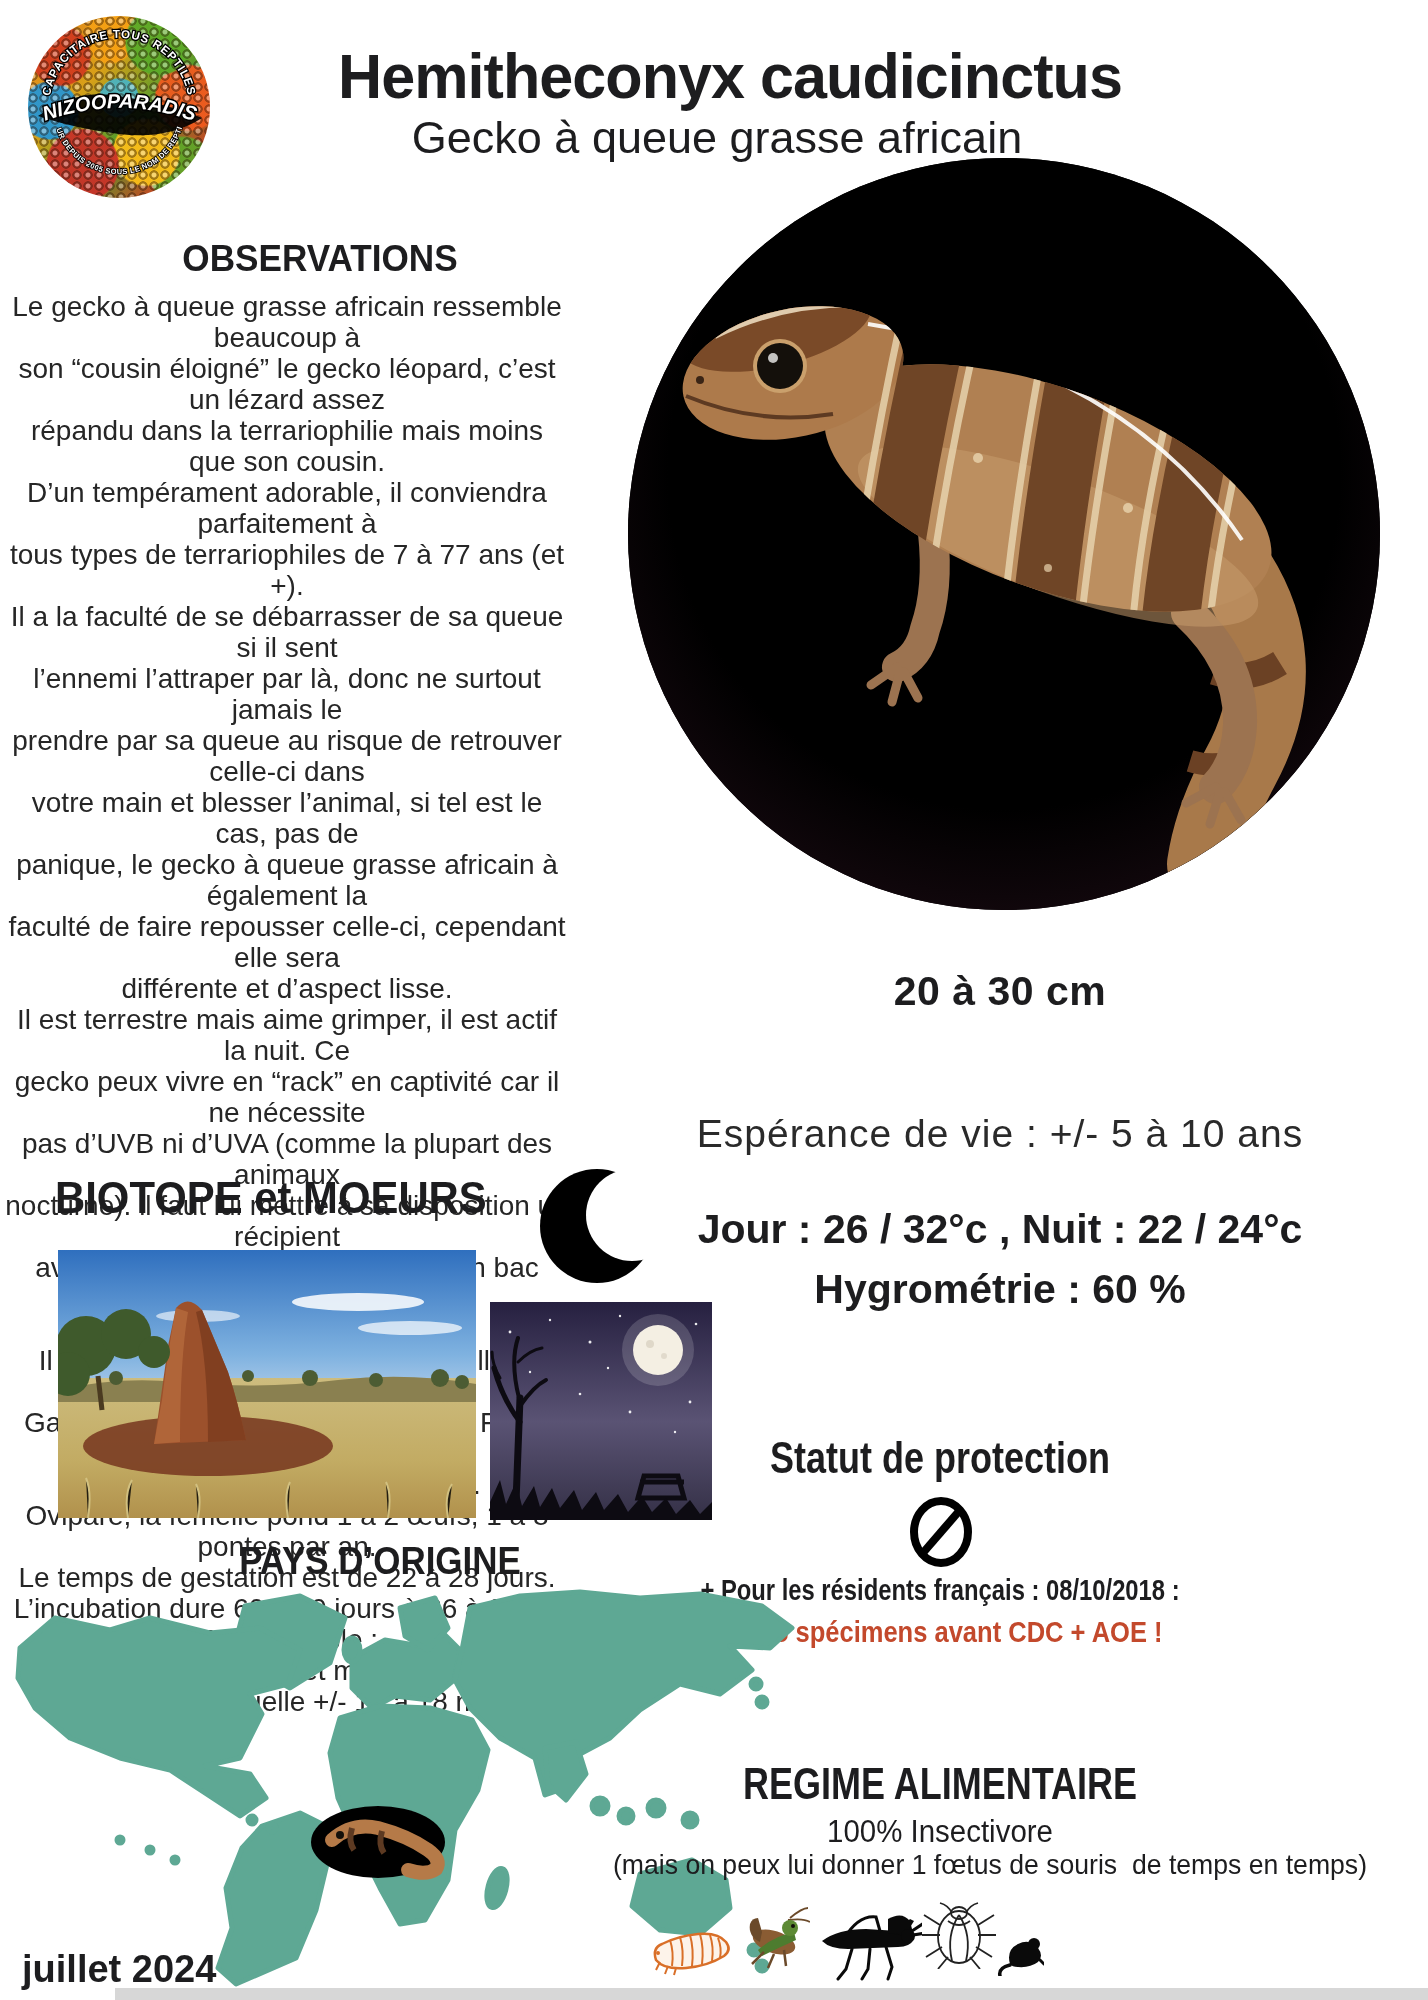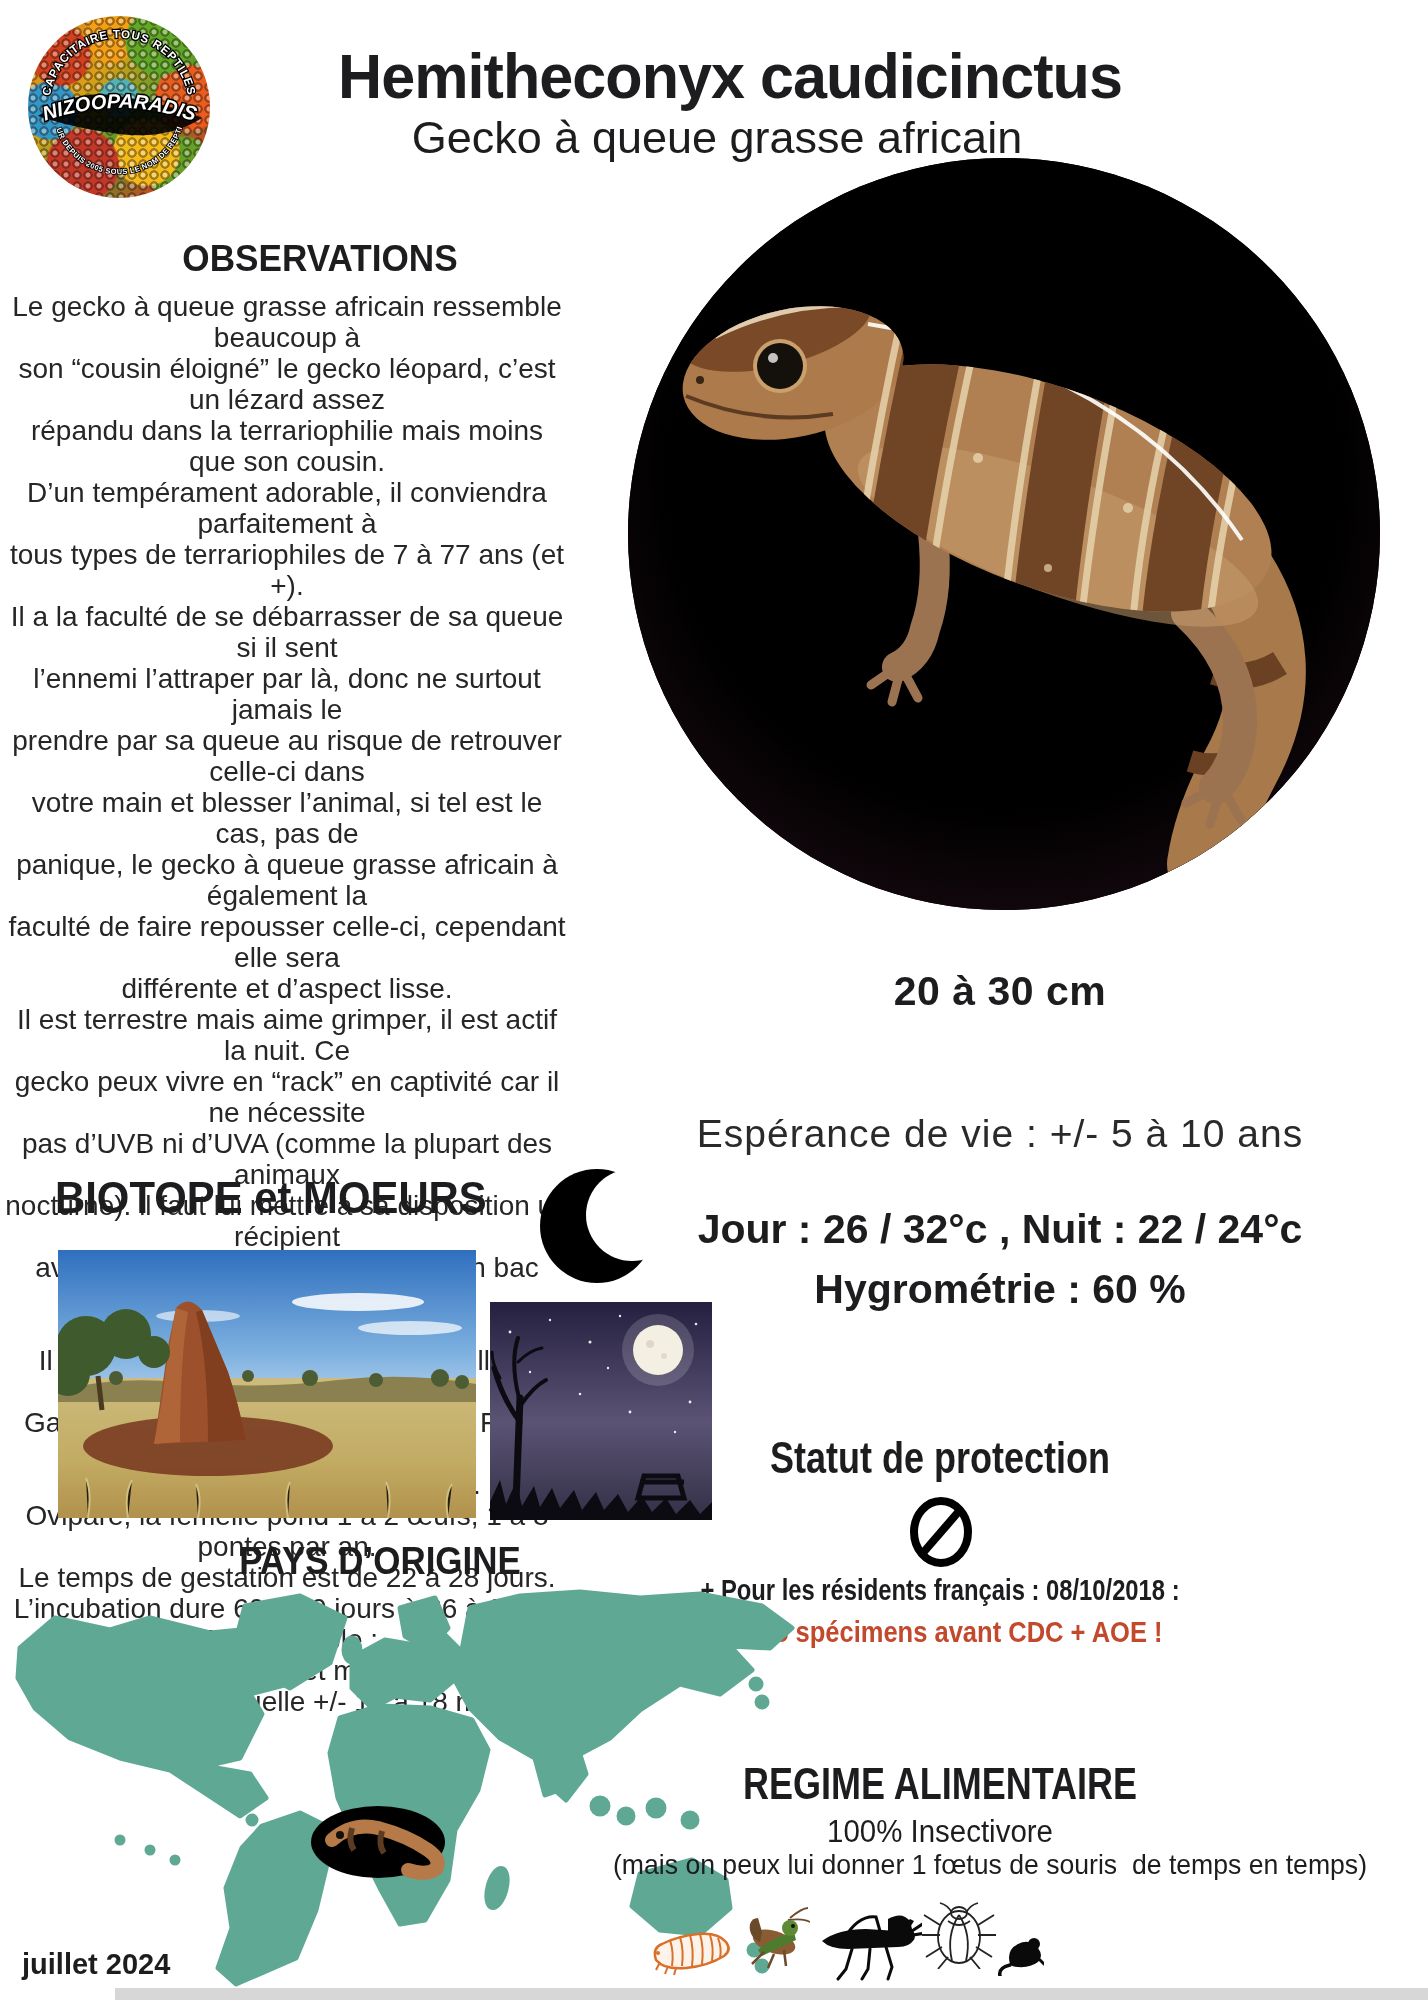--- a/index.html
+++ b/index.html
@@ -60,21 +60,21 @@
   
   .origin-head{left:100px;top:1540px;width:560px;font-size:38px;font-weight:bold;text-align:center;
                transform:scaleX(.92);}
   .worldmap{left:0;top:1588px;width:810px;height:412px;}
   
   .diet-head{left:560px;top:1758px;width:760px;font-size:45px;font-weight:bold;text-align:center;
              transform:scaleX(.80);}
   .diet-l1{left:560px;top:1814px;width:760px;font-size:31px;text-align:center;transform:scaleX(.95);}
   .diet-l2{left:560px;top:1849px;width:860px;font-size:28px;text-align:center;transform:scaleX(.95);}
   
-  .date{left:22px;top:1948px;font-size:29px;font-weight:bold;}
+  .date{left:22px;top:1948px;font-size:38px;font-weight:bold;}
   .strip{left:115px;top:1988px;width:1313px;height:12px;background:#d7d7d7;}
   .food{position:absolute;}
 </style>
 </head>
 <body>
 
 <div id="page">
 
   <div class="abs logo">
     <div class="beads"></div>

